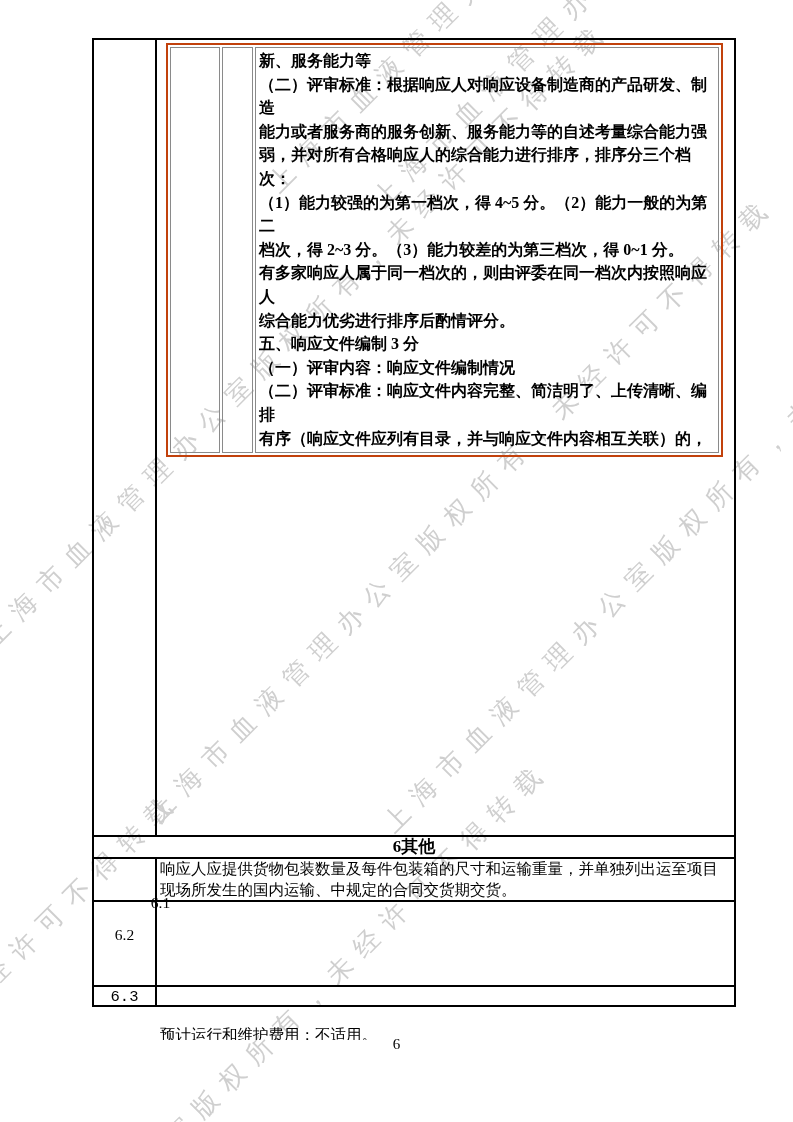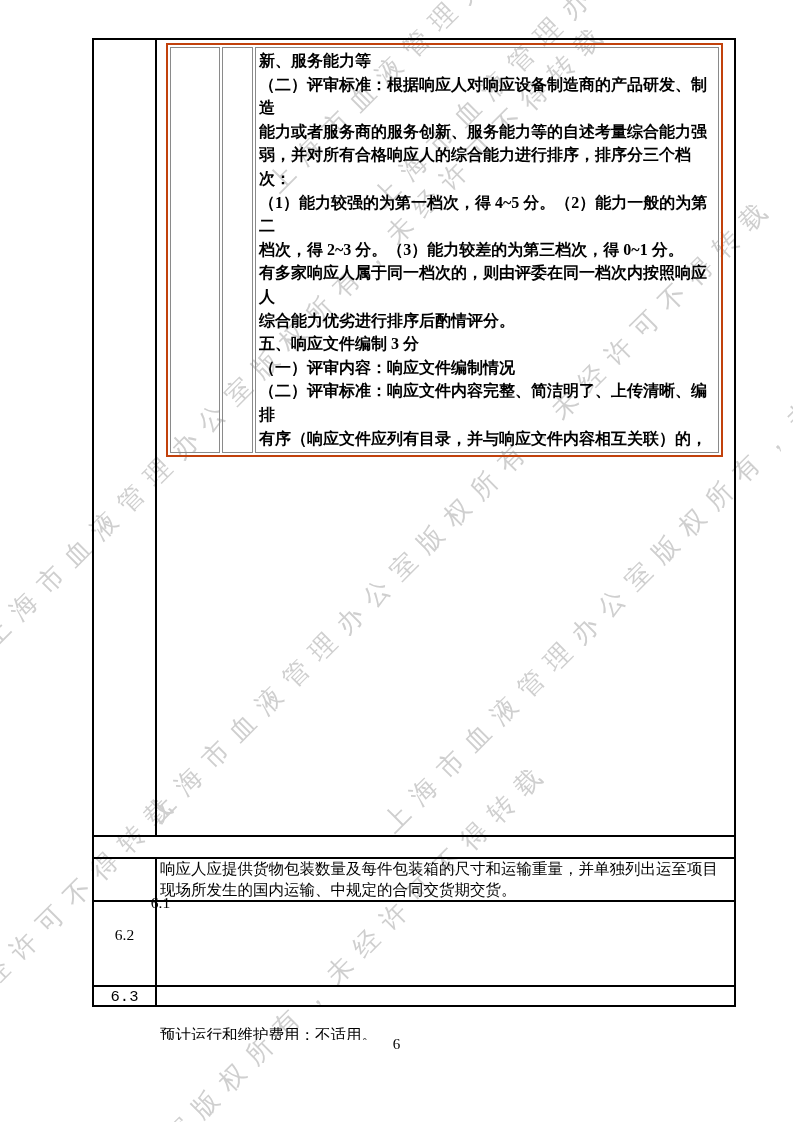--- a/index.html
+++ b/index.html
@@ -111,20 +111,21 @@
 分；内容缺漏、重复繁琐、文字或图片不清晰或者编排混乱的，为
 1 分。
 六、附加分 1 分
  提供低能耗环保设备，符合《能源效率标识管理办法》要求。</div>
           </td>
         </tr>
       </tbody>
         </table>
 
       <div class="hline h-b"></div>
+      <div class="sec-header">6其他</div>
 
       <div class="hline h-c"></div>
       <div class="vline v-rows"></div>
 
       <div class="row-label lab-c">6.1</div>
       <div class="row-text txt-c">响应人应提供货物包装数量及每件包装箱的尺寸和运输重量，并单独列出运至项目
 现场所发生的国内运输、中规定的合同交货期交货。</div>
 
       <div class="hline h-d"></div>
       <div class="row-label lab-d">6.2</div>

